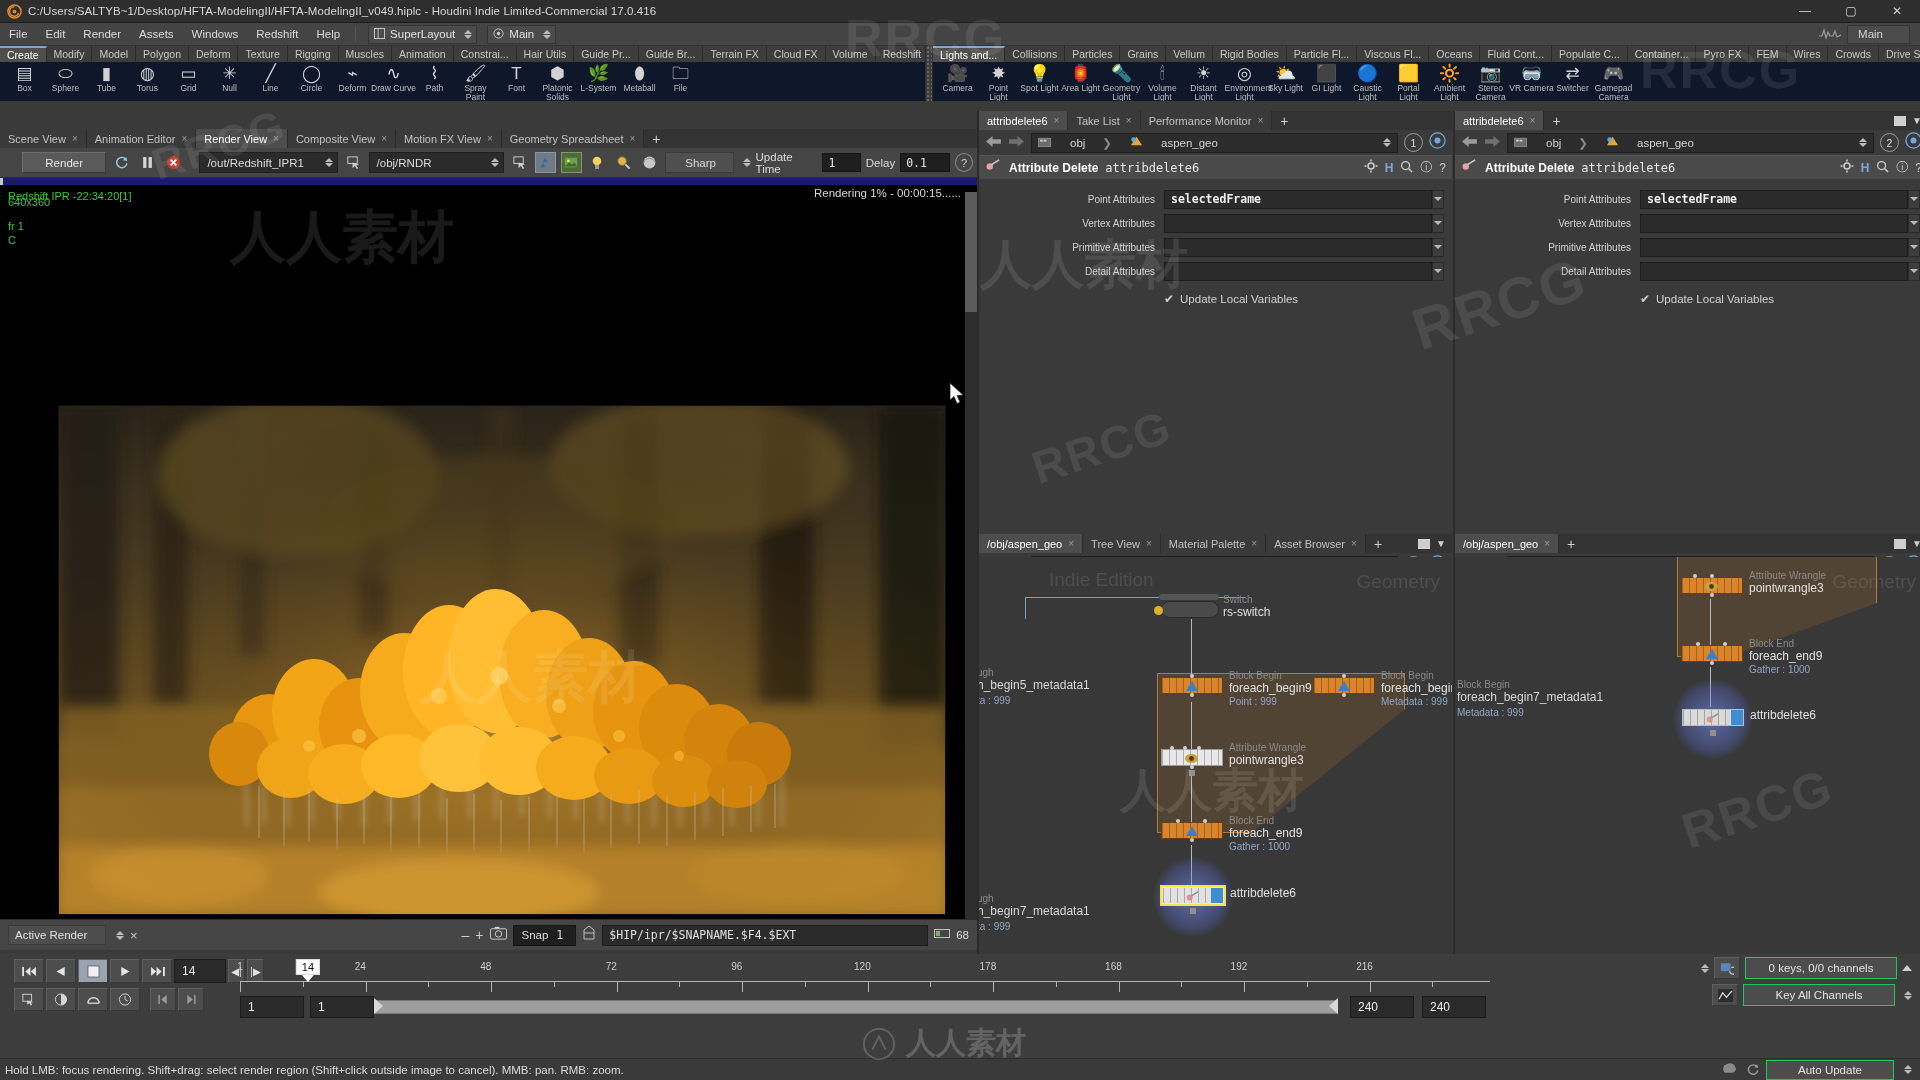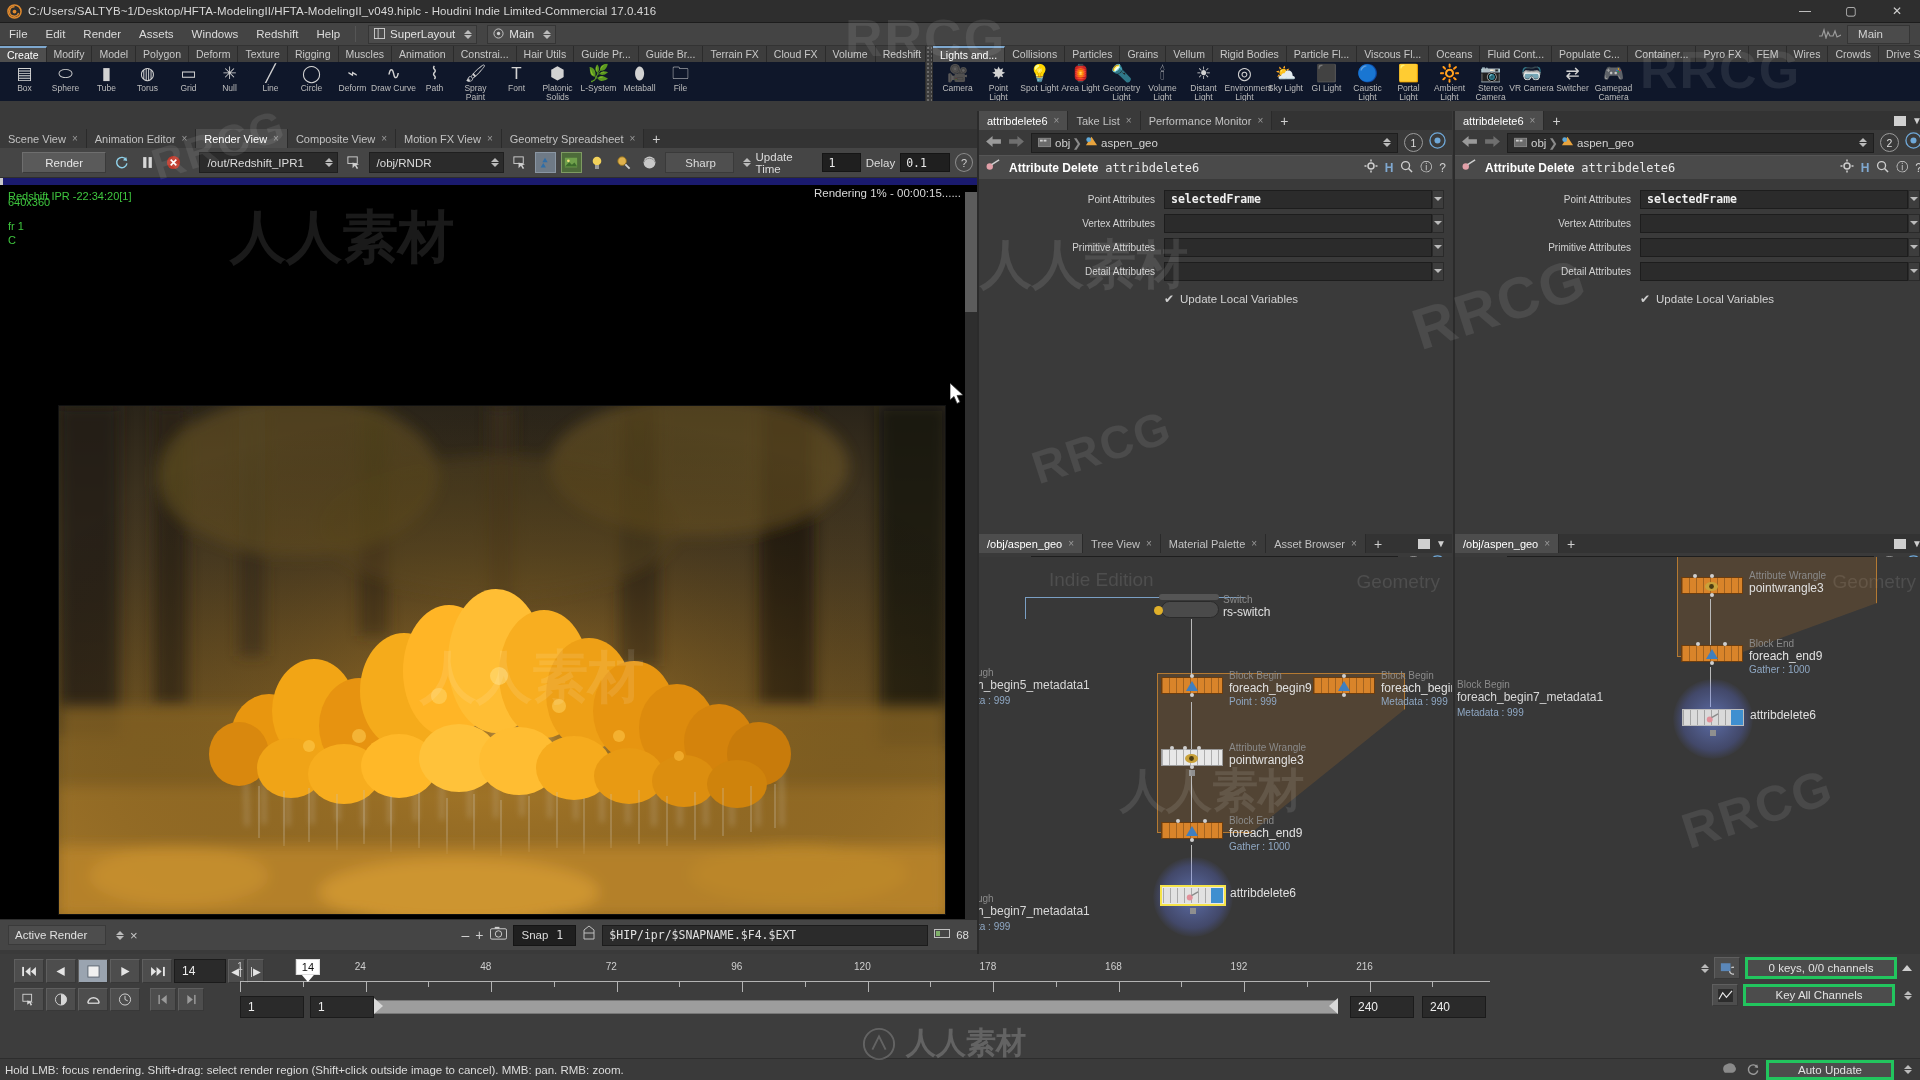--- a/index.html
+++ b/index.html
@@ -105,21 +105,21 @@
     display:flex; align-items:center; padding:0 6px; font-size:11.5px;
     font-family:"DejaVu Sans Mono", monospace; color:#e0e0e0; }
 
   
   .rcol { position:absolute; top:111px; width:473px; height:843px; background:#3a3a3a; }
   #rcolA { left:979px; }
   #rcolB { left:1455px; }
   .pathbar { height:25px; background:#3a3a3a; display:flex; align-items:center;
     gap:6px; padding:0 6px; }
   .pathin { flex:1; height:20px; background:#2c2c2c; border:1px solid #1e1e1e;
-    display:flex; align-items:center; gap:2px; padding:0 6px; font-size:11.5px; }
+    display:flex; align-items:center; gap:17px; padding:0 6px; font-size:11.5px; }
   .circnum { width:19px;height:19px;border-radius:50%;border:1px solid #9a9a9a;
     display:flex;align-items:center;justify-content:center;font-size:10.5px;color:#ddd; }
   .nodehdr { height:24px; background:#4a4a4a; display:flex; align-items:center;
     gap:7px; padding:0 6px; border-top:1px solid #555; }
   .nodehdr .ntitle { font-size:12px; font-weight:bold; color:#fff; }
   .nodehdr .nname { font-size:12px; color:#e8e8e8;
     font-family:"DejaVu Sans Mono", monospace; }
   .nodehdr .right { margin-left:auto; display:flex; gap:7px; align-items:center; }
   .prow { display:flex; align-items:center; height:20px; margin-top:4px; padding-right:8px; }
   .prow .plabel { width:185px; text-align:right; font-size:10px; color:#d2d2d2;
@@ -183,21 +183,21 @@
     transform:translateX(-50%); }
   .playhead { position:absolute; top:0; transform:translateX(-50%); }
   .playhead .box { background:#fff; color:#111; font-size:11px; padding:1px 5px;
     border:1px solid #ddd; }
   .playhead .tip { width:0;height:0;margin:0 auto;
     border-left:6px solid transparent;border-right:6px solid transparent;
     border-top:7px solid #fff; }
   .rangefield { width:64px; height:22px; background:#2a2a2a; border:1px solid #1b1b1b;
     font-size:12px; color:#eee; display:flex; align-items:center; padding-left:7px; }
   .rangetrack { position:absolute; height:14px; background:#9d9d9d; border:1px solid #777; }
-  .pill-right { height:22px; background:#4c4c4c; border:3px solid #22c55e;
+  .pill-right { height:22px; background:#4c4c4c; border:1px solid #22c55e;
     display:flex; align-items:center; justify-content:center; font-size:11.5px;
     color:#e2e2e2; }
 
   .wm { position:absolute; pointer-events:none; font-weight:bold; color:rgba(255,255,255,.085);
     letter-spacing:2px; }
   .wmcn { position:absolute; pointer-events:none; color:rgba(255,255,255,.10);
     font-weight:bold; }
   .divider-v { position:absolute; width:2px; background:#2b2b2b; }
 </style>
 </head>

